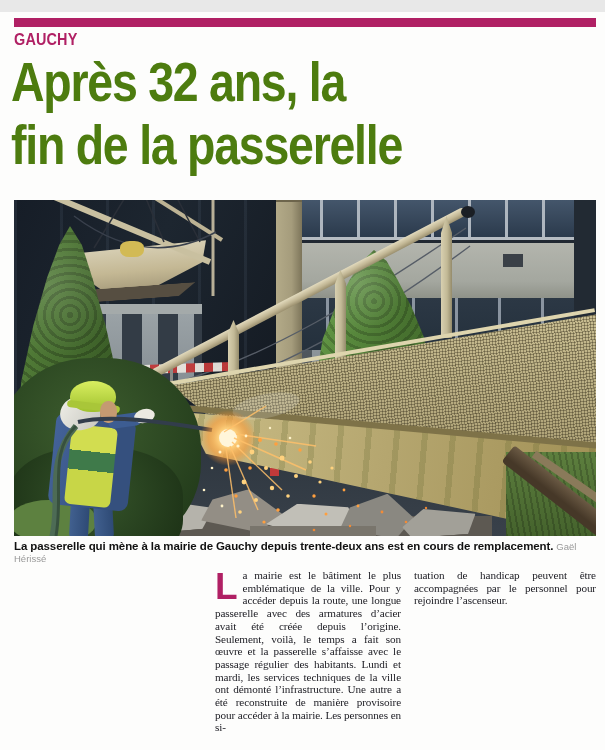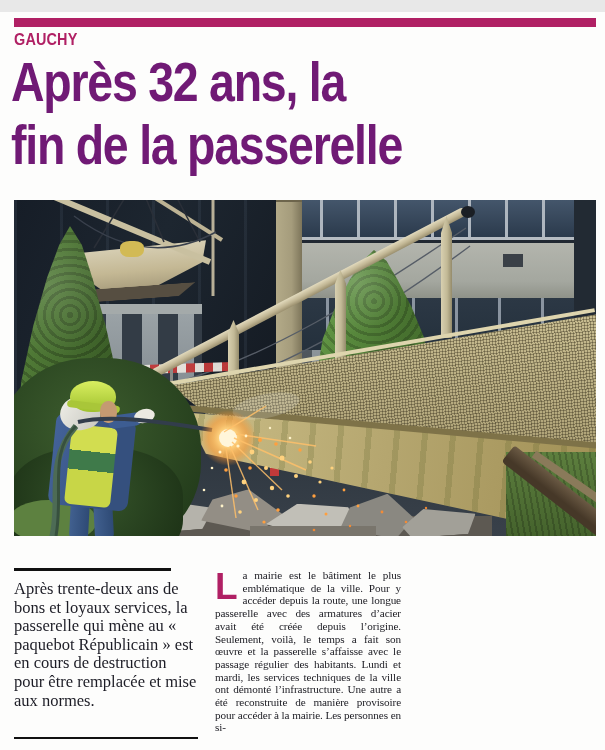--- a/index.html
+++ b/index.html
@@ -11,21 +11,21 @@
     padding-left:18px;
   }
   
   .topbar { position:absolute; left:14px; top:6px; width:582px; height:9px; background:#b02064; }
   .kicker {
     position:absolute; left:14px; top:19px; font-size:16px; font-weight:bold;
     color:#b02064; letter-spacing:.2px; transform:scaleX(.9); transform-origin:left center;
   }
   .headline {
     position:absolute; left:11px; top:38px; width:594px;
-    color:#701a75; font-weight:bold; font-size:56px; line-height:63px; letter-spacing:-1.5px;
+    color:#4d7c0f; font-weight:bold; font-size:56px; line-height:63px; letter-spacing:-1.5px;
   }
   .headline span { display:block; transform:scaleX(.83); transform-origin:left center; white-space:nowrap; }
 
   
   .photo { position:absolute; left:14px; top:188px; width:582px; height:336px; overflow:hidden; background:#232a34; }
   .ph { position:absolute; }
   
   .bld-base { inset:0; background:linear-gradient(180deg,#1f2630 0%,#273039 55%,#39414a 100%); z-index:0;}
   .bld-left-glass { left:0; top:0; width:272px; height:205px; z-index:1;
     background:
@@ -341,30 +341,27 @@
       <g fill="#ff8c2e" opacity=".9">
         <circle cx="368" cy="312" r="1.4"></circle>
           <circle cx="392" cy="322" r="1.3"></circle>
           <circle cx="412" cy="308" r="1.2"></circle>
         <circle cx="300" cy="330" r="1.3"></circle>
           <circle cx="336" cy="326" r="1.2"></circle>
       </g>
     </svg>
   </div>
 
+  <p class="caption"><b>La passerelle qui mène à la mairie de Gauchy depuis trente-deux ans est en cours de remplacement.</b><span class="credit">Gaël Hérissé</span></p>
 
   <div class="article">
-    <div class="col-left">
-      <div class="rule-top"></div>
-      <p class="standfirst">Après trente-deux ans de bons et loyaux services, la passerelle qui mène au « paquebot Républicain » est en cours de destruction pour être remplacée et mise aux normes.</p>
-      <div class="rule-bottom"></div>
-    </div>
 
     <div class="col-mid">
       <span class="dropcap">L</span><span>a mairie est le bâtiment le plus emblématique de la ville. Pour y accéder depuis la route, une longue passerelle avec des armatures d’acier avait été créée depuis l’origine. Seulement, voilà, le temps a fait son œuvre et la passerelle s’affaisse avec le passage régulier des habitants. Lundi et mardi, les services techniques de la ville ont démonté l’infrastructure. Une autre a été reconstruite de manière provisoire pour accéder à la mairie. Les personnes en si-</span>
     </div>
 
     <div class="col-right">
+      <p>tuation de handicap peuvent être accompagnées par le personnel pour rejoindre l’ascenseur.</p>
     </div>
   </div>
 
   <div class="bottombar"></div>
 </div>
 
 </body></html>

